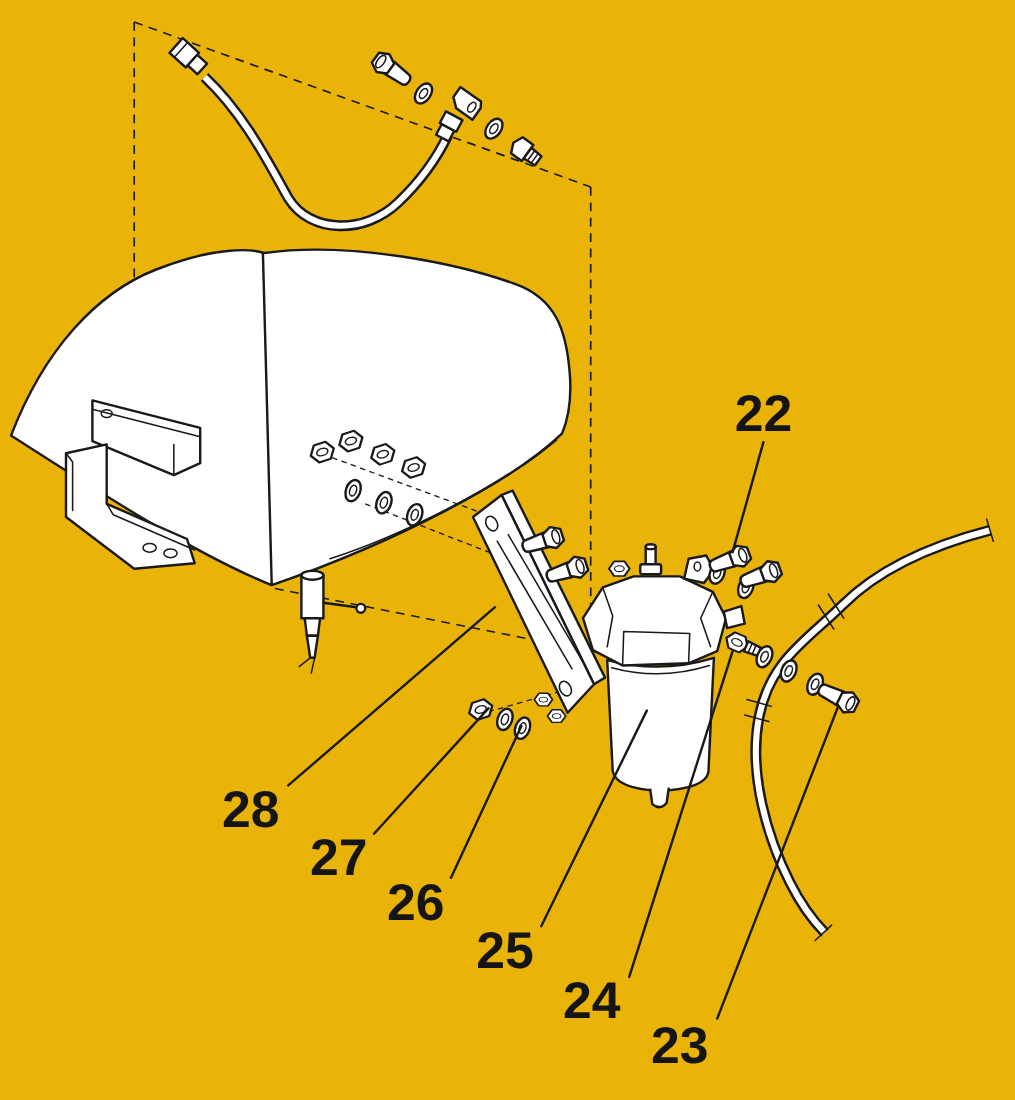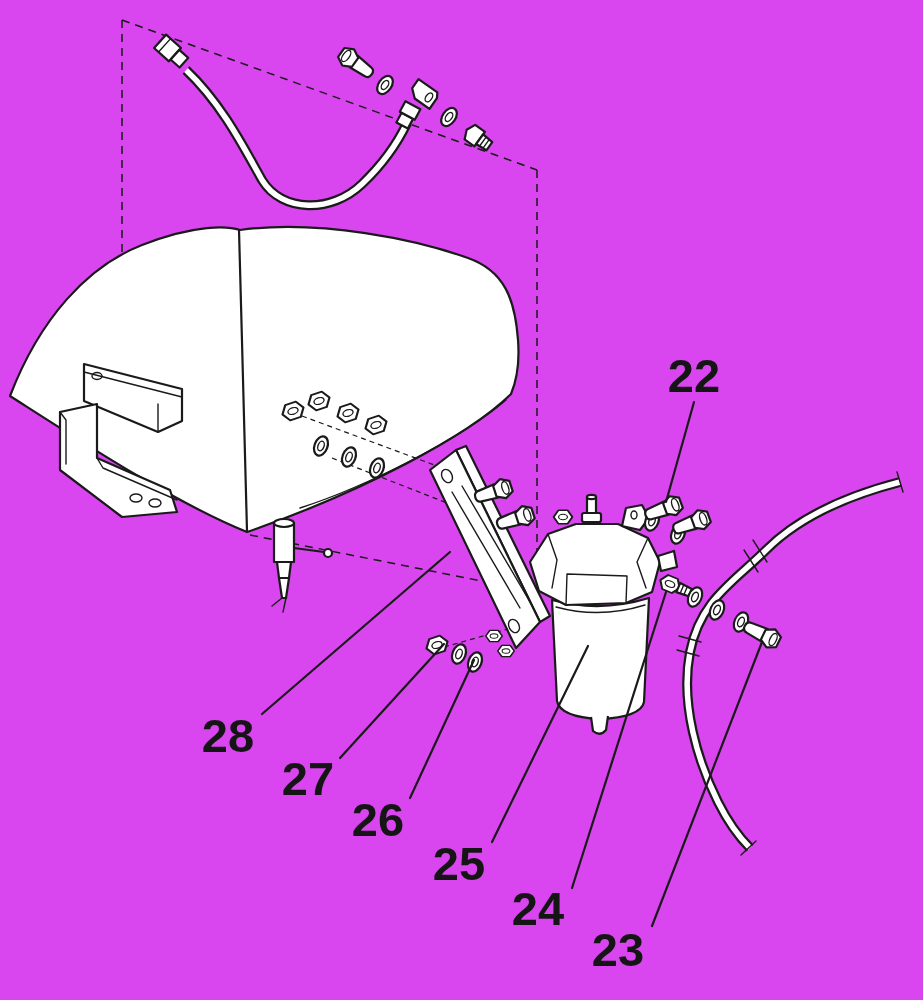--- a/index.html
+++ b/index.html
@@ -1,16 +1,16 @@
 <!DOCTYPE html>
 <html><head>
 <meta charset="utf-8">
 <style>
   html,body{margin:0;padding:0;background:#ffffff;}
-  .page{position:relative;width:923px;height:1000px;background:#d946ef;overflow:hidden;}
+  .page{position:relative;width:923px;height:1000px;background:#eab308;overflow:hidden;}
   svg{display:block;}
   .ln{fill:none;stroke:#1a1a1a;stroke-width:2.2;stroke-linecap:round;stroke-linejoin:round;}
   .thin{stroke-width:1.4;}
   .dash{fill:none;stroke:#1a1a1a;stroke-width:1.5;stroke-dasharray:8 6;stroke-linecap:butt;}
   .dashf{fill:none;stroke:#1a1a1a;stroke-width:1.2;stroke-dasharray:5 4;stroke-linecap:butt;}
   .fill-w{fill:#ffffff;stroke:#1a1a1a;stroke-width:2.2;stroke-linejoin:round;}
   .hoseO{fill:none;stroke:#1a1a1a;stroke-width:10;stroke-linecap:butt;}
   .hoseI{fill:none;stroke:#ffffff;stroke-width:5.5;stroke-linecap:butt;}
   .callout{font-family:"Liberation Sans",sans-serif;font-weight:700;font-size:47px;fill:#151515;}
 </style>

